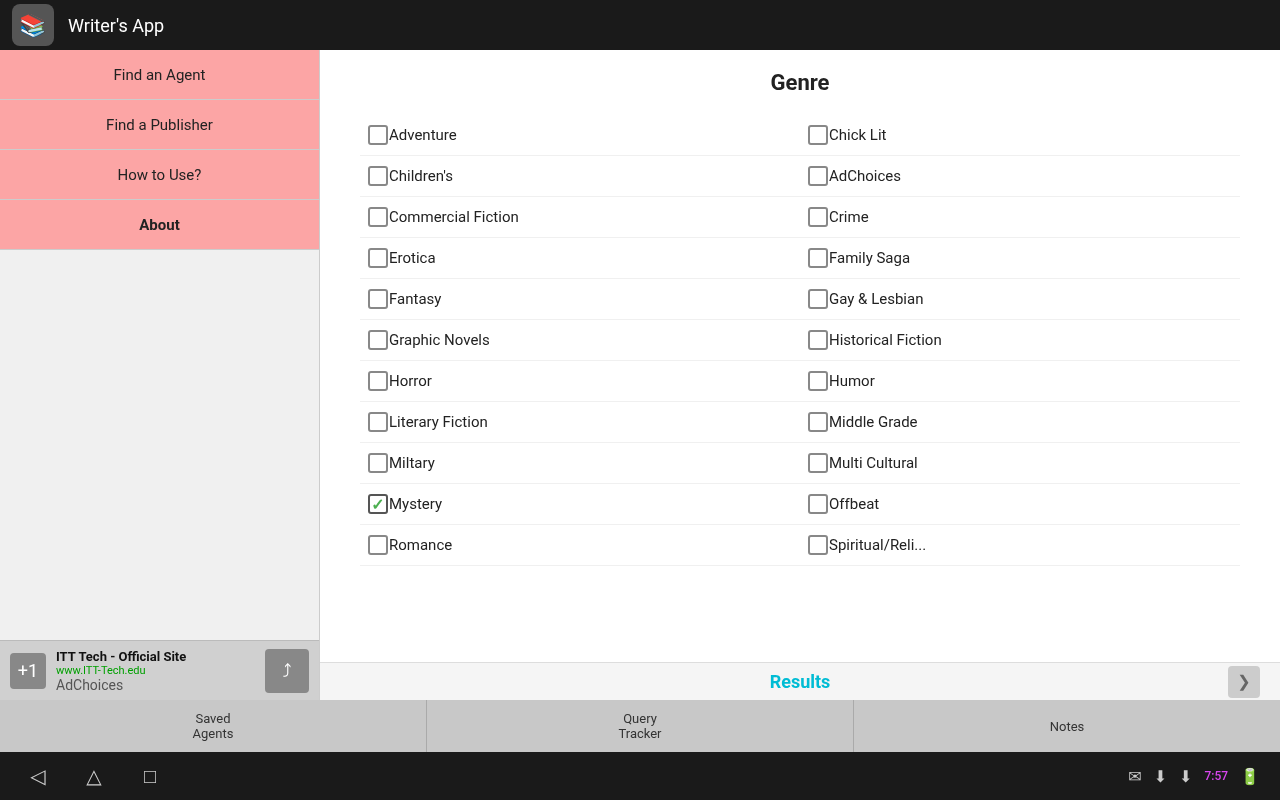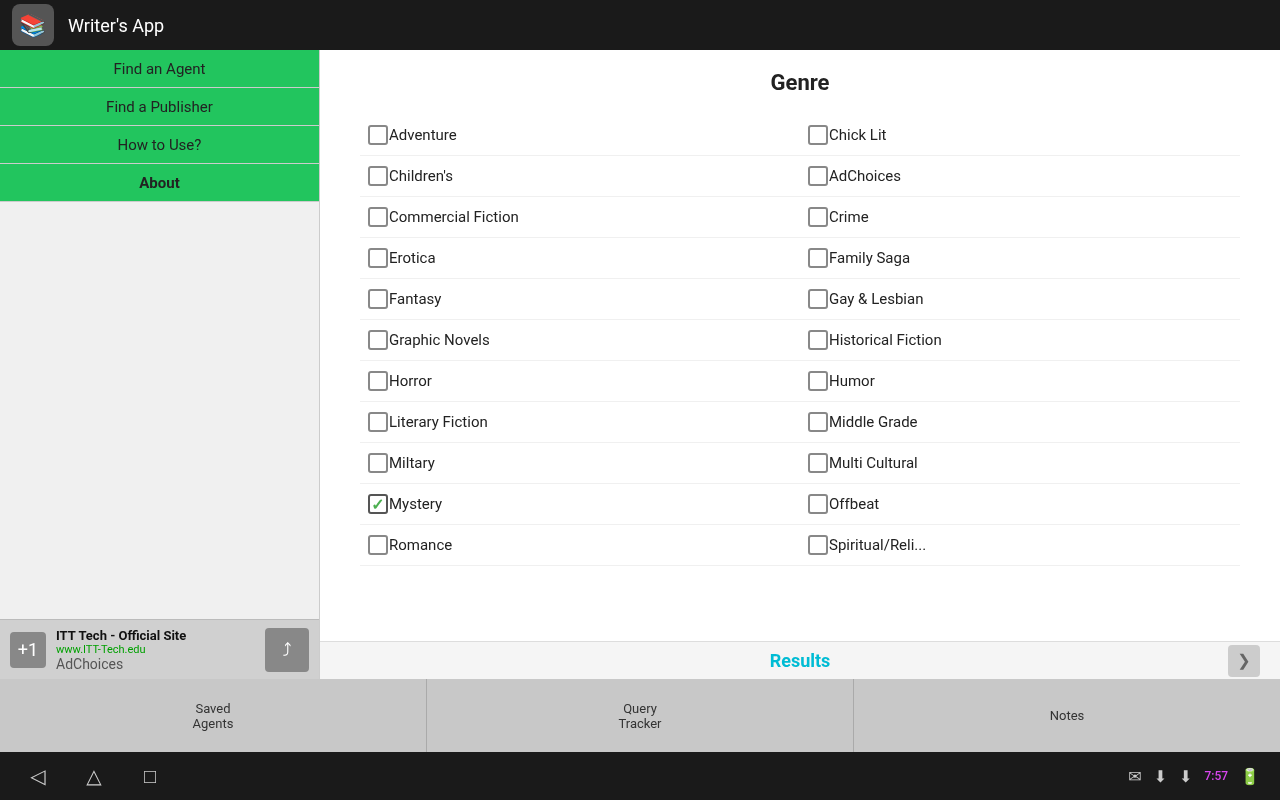--- a/index.html
+++ b/index.html
@@ -49,27 +49,27 @@
     
     .sidebar {
       width: 320px;
       background: #f0f0f0;
       border-right: 1px solid #ccc;
       flex-shrink: 0;
       display: flex;
       flex-direction: column;
     }
     .sidebar-item {
-      height: 38px;
+      height: 50px;
       display: flex;
       align-items: center;
       justify-content: center;
       border-bottom: 1px solid #ccc;
       cursor: pointer;
-      background: #22c55e;
+      background: #fca5a5;
     }
     .sidebar-item-label {
       font-size: 15px;
       color: #222;
       font-weight: 400;
     }
     .sidebar-item.bold .sidebar-item-label {
       font-weight: 700;
     }
     .sidebar-spacer { flex: 1; }
@@ -202,21 +202,21 @@
       display: flex;
       align-items: center;
       justify-content: center;
       color: #666;
       font-size: 16px;
       cursor: pointer;
     }
 
     
     .bottom-nav {
-      height: 73px;
+      height: 52px;
       background: #c8c8c8;
       display: flex;
       align-items: center;
       justify-content: center;
       gap: 0;
       flex-shrink: 0;
     }
     .bottom-nav-item {
       flex: 1;
       height: 100%;

